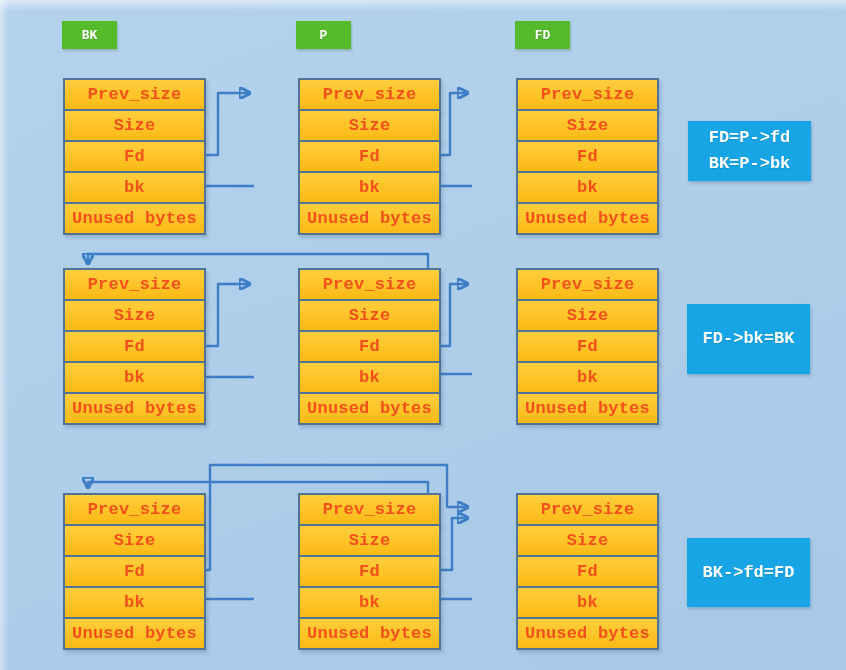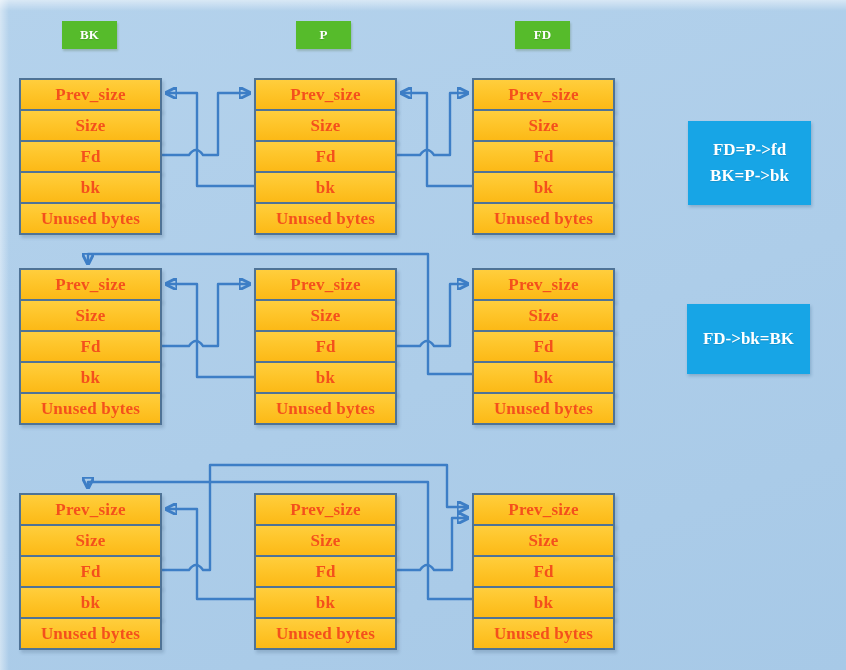--- a/index.html
+++ b/index.html
@@ -1,60 +1,60 @@
 <!DOCTYPE html>
 <html><head>
 <meta charset="utf-8">
 <style>
   html,body{margin:0;padding:0;background:#8fb3d6;}
   .stage{
     position:relative;
     width:846px;height:670px;
     overflow:hidden;
-    font-family:Liberation Serif, serif;
+    font-family:Liberation Mono, monospace;
     background:
       linear-gradient(90deg, rgba(255,255,255,.45) 0px, rgba(255,255,255,0) 9px),
       linear-gradient(180deg, rgba(255,255,255,.5) 0px, rgba(255,255,255,0) 11px),
       linear-gradient(160deg,#b4d2ec 0%, #adcde9 55%, #a7c9e7 100%);
   }
   .connectors{position:absolute;left:0;top:0;z-index:1;}
   .connectors path{fill:none;stroke:#3d7ec6;stroke-width:2.4;stroke-linejoin:round;}
 
   .ptr-label{
     position:absolute;z-index:3;
     width:55px;height:28px;
     background:#56bb2b;
     box-shadow:1px 2px 2px rgba(60,90,40,.25);
     color:#ffffff;font-weight:bold;font-size:13px;
     display:flex;align-items:center;justify-content:center;
     text-shadow:0 1px 1px rgba(0,0,0,.15);
   }
 
-  .chunk{position:absolute;z-index:2;width:143px;}
+  .chunk{position:absolute;z-index:2;width:143px;margin-left:44px;}
   .cell{
     box-sizing:border-box;height:33px;margin-top:-2px;
     border:2px solid #4f7396;
     background:linear-gradient(180deg,#ffce3d 0%,#fec52a 45%,#fcb916 100%);
     box-shadow:2px 3px 3px rgba(55,80,115,.22);
     color:#f4501c;font-weight:bold;font-size:17px;
     display:flex;align-items:center;justify-content:center;
     letter-spacing:.2px;
   }
   .cell:first-child{margin-top:0;}
 
   .annotation{
     position:absolute;z-index:3;
     background:#17a5e6;
     box-shadow:1px 2px 3px rgba(20,70,110,.25);
     color:#ffffff;font-weight:bold;font-size:17px;
     display:flex;flex-direction:column;align-items:center;justify-content:center;
     line-height:26px;
     text-shadow:0 1px 1px rgba(0,0,0,.12);
   }
-  .ann-1{left:688px;top:121px;width:123px;height:84px;}
+  .ann-1{left:688px;top:121px;width:123px;height:60px;}
   .ann-2{left:687px;top:304px;width:123px;height:70px;}
   .ann-3{left:687px;top:538px;width:123px;height:69px;}
 
   
   .c-r1-bk{left:19px;top:78px;}  .c-r1-p{left:254px;top:78px;}  .c-r1-fd{left:472px;top:78px;}
   .c-r2-bk{left:19px;top:268px;} .c-r2-p{left:254px;top:268px;} .c-r2-fd{left:472px;top:268px;}
   .c-r3-bk{left:19px;top:493px;} .c-r3-p{left:254px;top:493px;} .c-r3-fd{left:472px;top:493px;}
 
   .l-bk{left:62px;top:21px;} .l-p{left:296px;top:21px;} .l-fd{left:515px;top:21px;}
 </style>
@@ -156,14 +156,17 @@
     <div class="cell">Unused bytes</div>
   </div>
 
   <div class="annotation ann-1">
     <div>FD=P-&gt;fd</div>
     <div>BK=P-&gt;bk</div>
   </div>
   <div class="annotation ann-2">
     <div>FD-&gt;bk=BK</div>
   </div>
+  <div class="annotation ann-3">
+    <div>BK-&gt;fd=FD</div>
+  </div>
 
 </div>
 
 </body></html>

